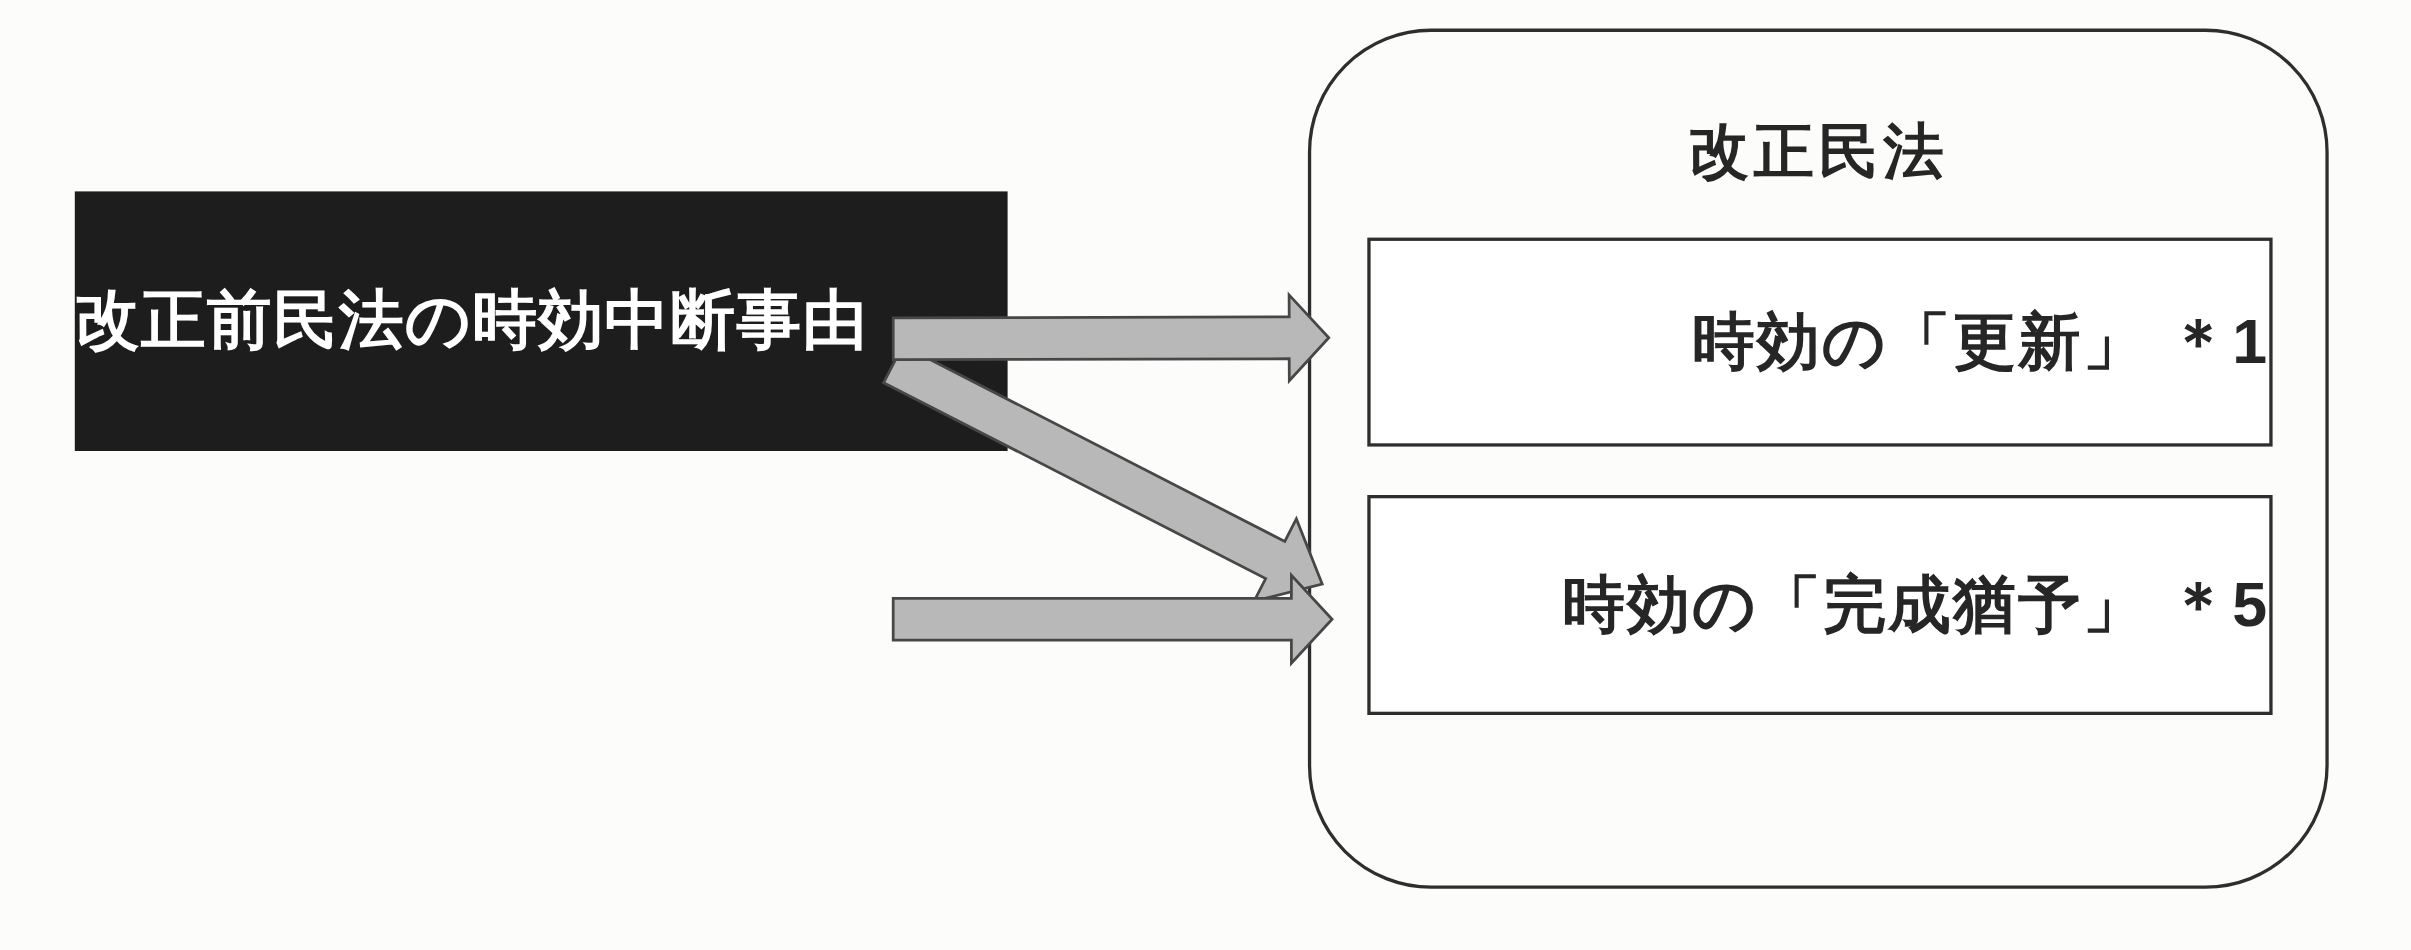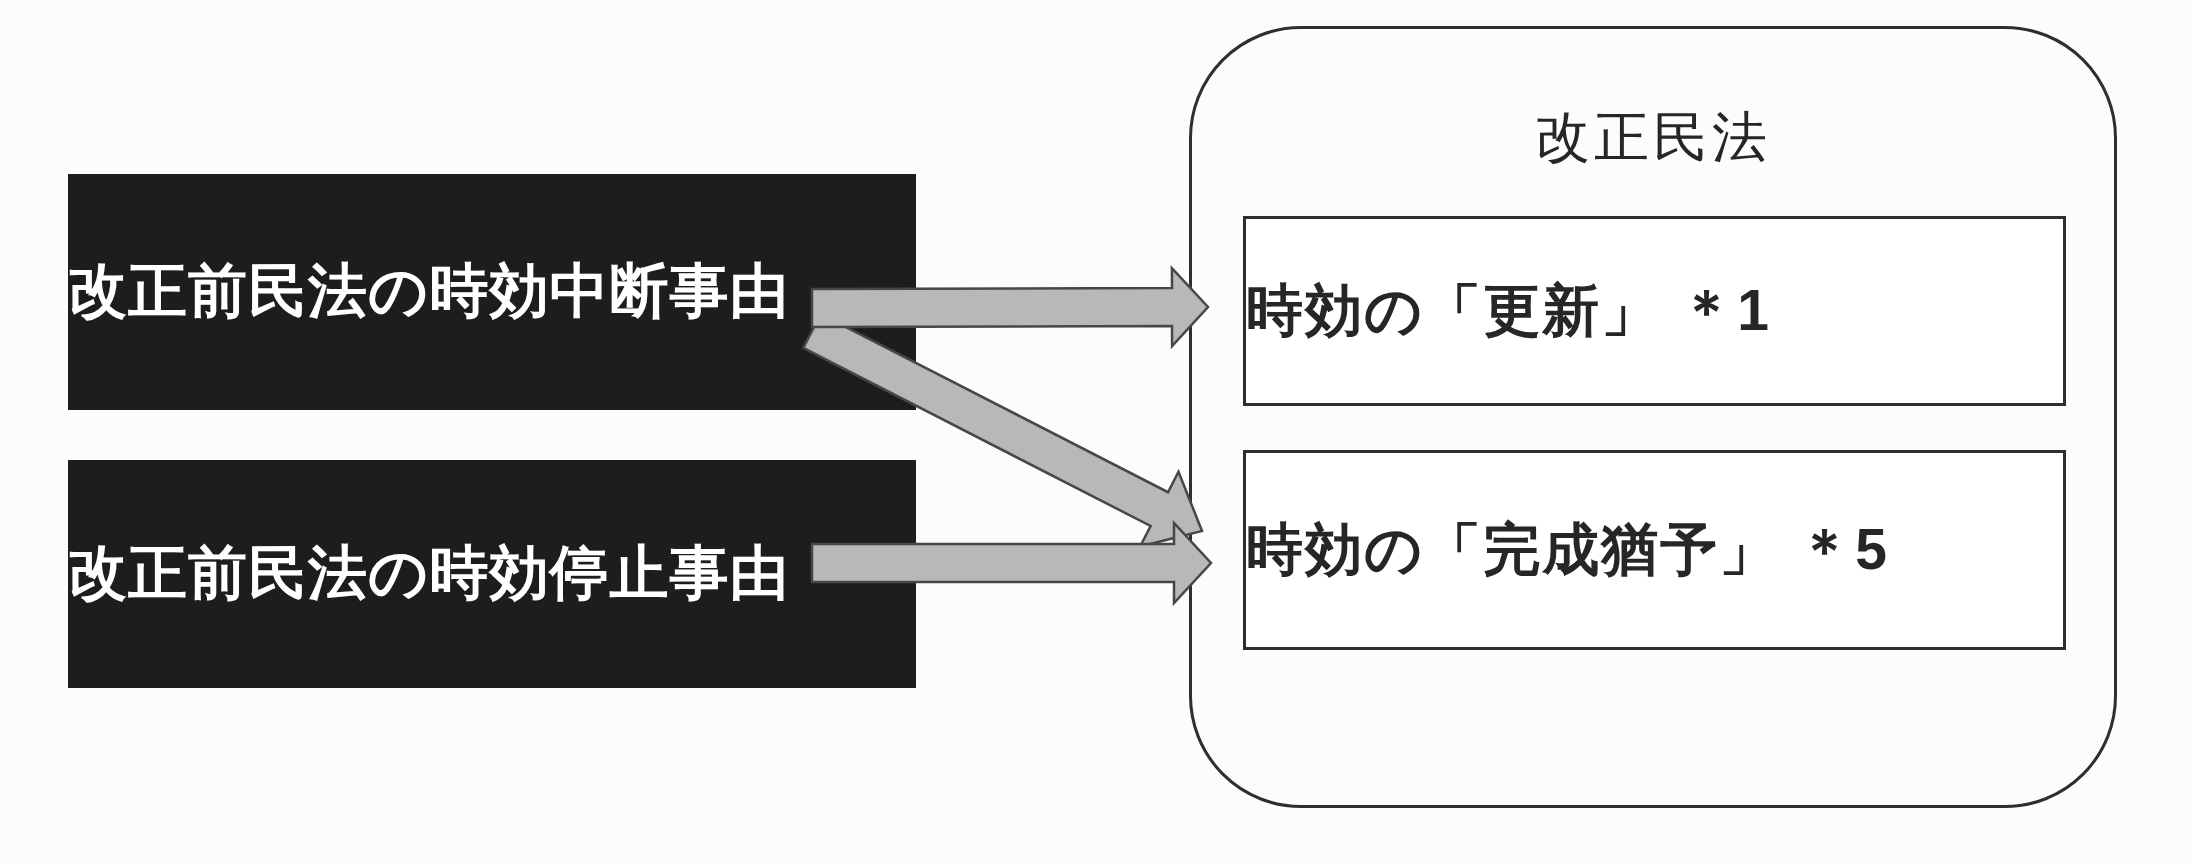--- a/index.html
+++ b/index.html
@@ -49,35 +49,35 @@
     border-radius:112px;
     box-sizing:border-box;
     background:transparent;
   }
   .panel-title{
     position:absolute;
     top:72px;
     left:0;
     right:0;
     text-align:center;
-    font-weight:normal;
+    font-weight:bold;
     font-size:55px;
     color:var(--panel-text);
     letter-spacing:4px;
   }
   .white-box{
     position:absolute;
     left:51px;
     width:823px;
     border:3px solid var(--line-color);
     box-sizing:border-box;
     background:#ffffff;
     display:flex;
     align-items:center;
-    justify-content:flex-start;
+    justify-content:flex-end;
     font-weight:bold;
     font-size:57px;
     color:var(--panel-text);
     letter-spacing:2px;
     white-space:nowrap;
   }
   .white-box.w1{top:187px;height:190px;}
   .white-box.w2{top:421px;height:200px;}
   .arrows{
     position:absolute;
@@ -95,23 +95,20 @@
 </style>
 </head>
 <body>
 
 <div class="canvas">
 
   <div class="black-box b1">
     <span>改正前民法の時効中断事由</span>
   </div>
 
-  <div class="black-box b2">
-    <span>改正前民法の時効停止事由</span>
-  </div>
 
   <div class="panel">
     <div class="panel-title">改正民法</div>
 
     <div class="white-box w1">
       <span>時効の「更新」 ＊1</span>
     </div>
 
     <div class="white-box w2">
       <span>時効の「完成猶予」 ＊5</span>

